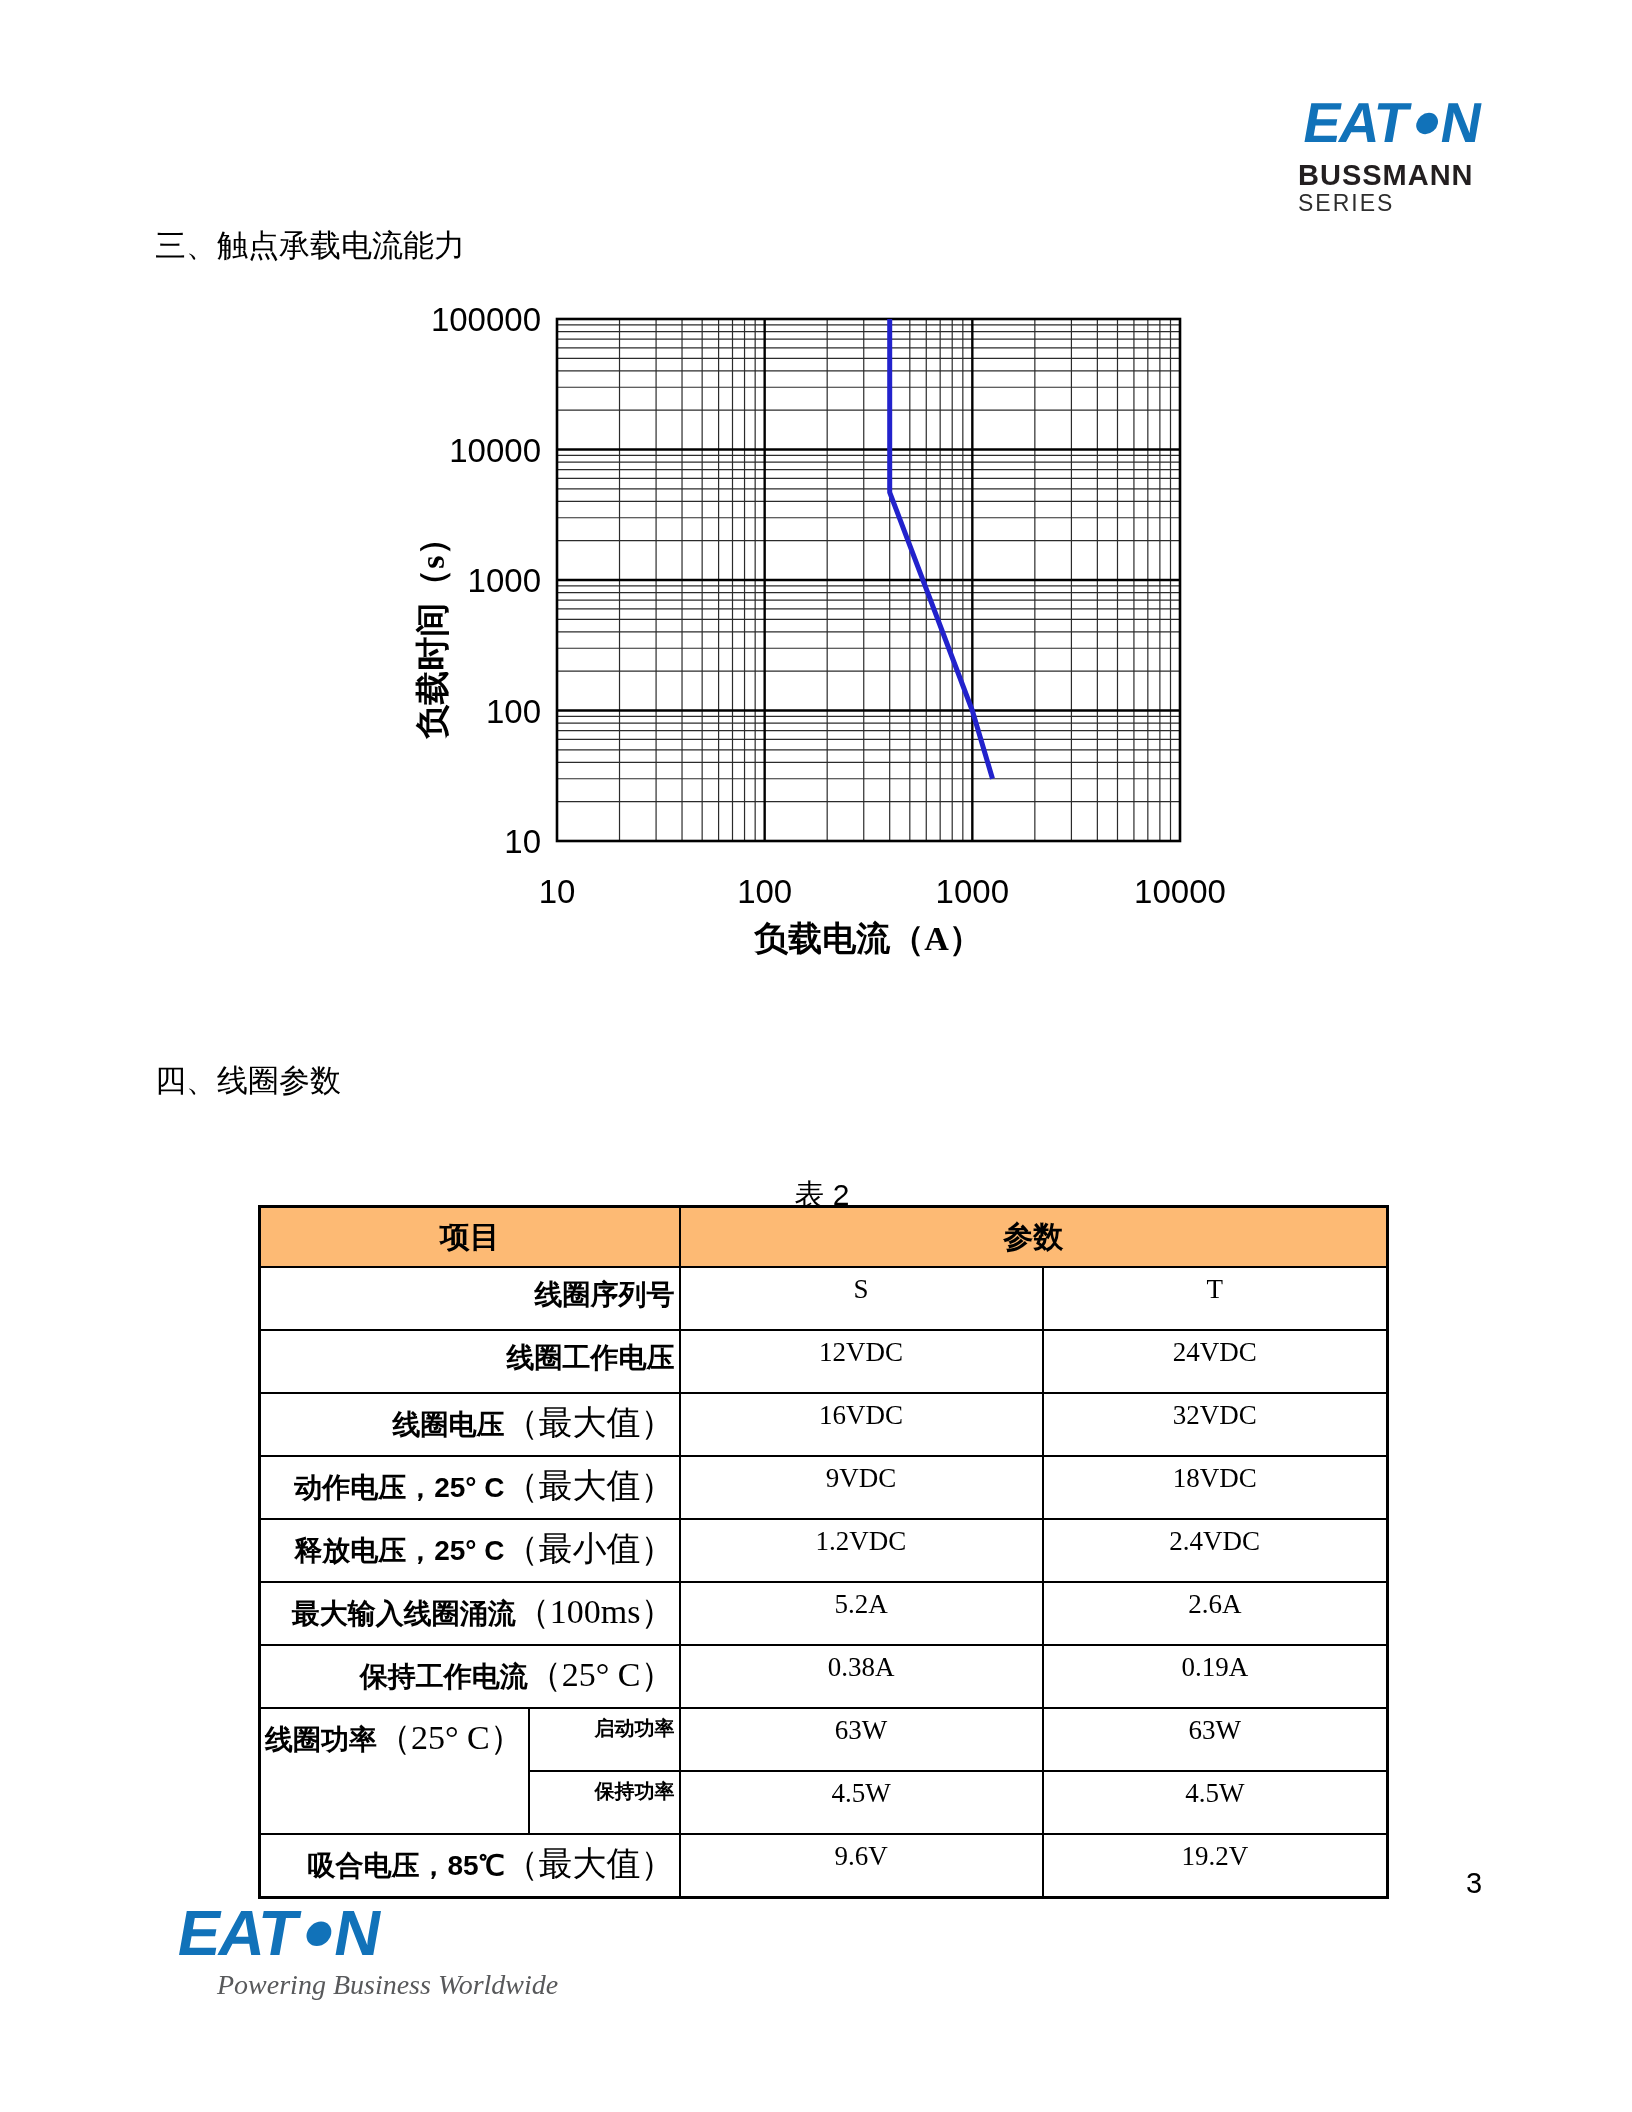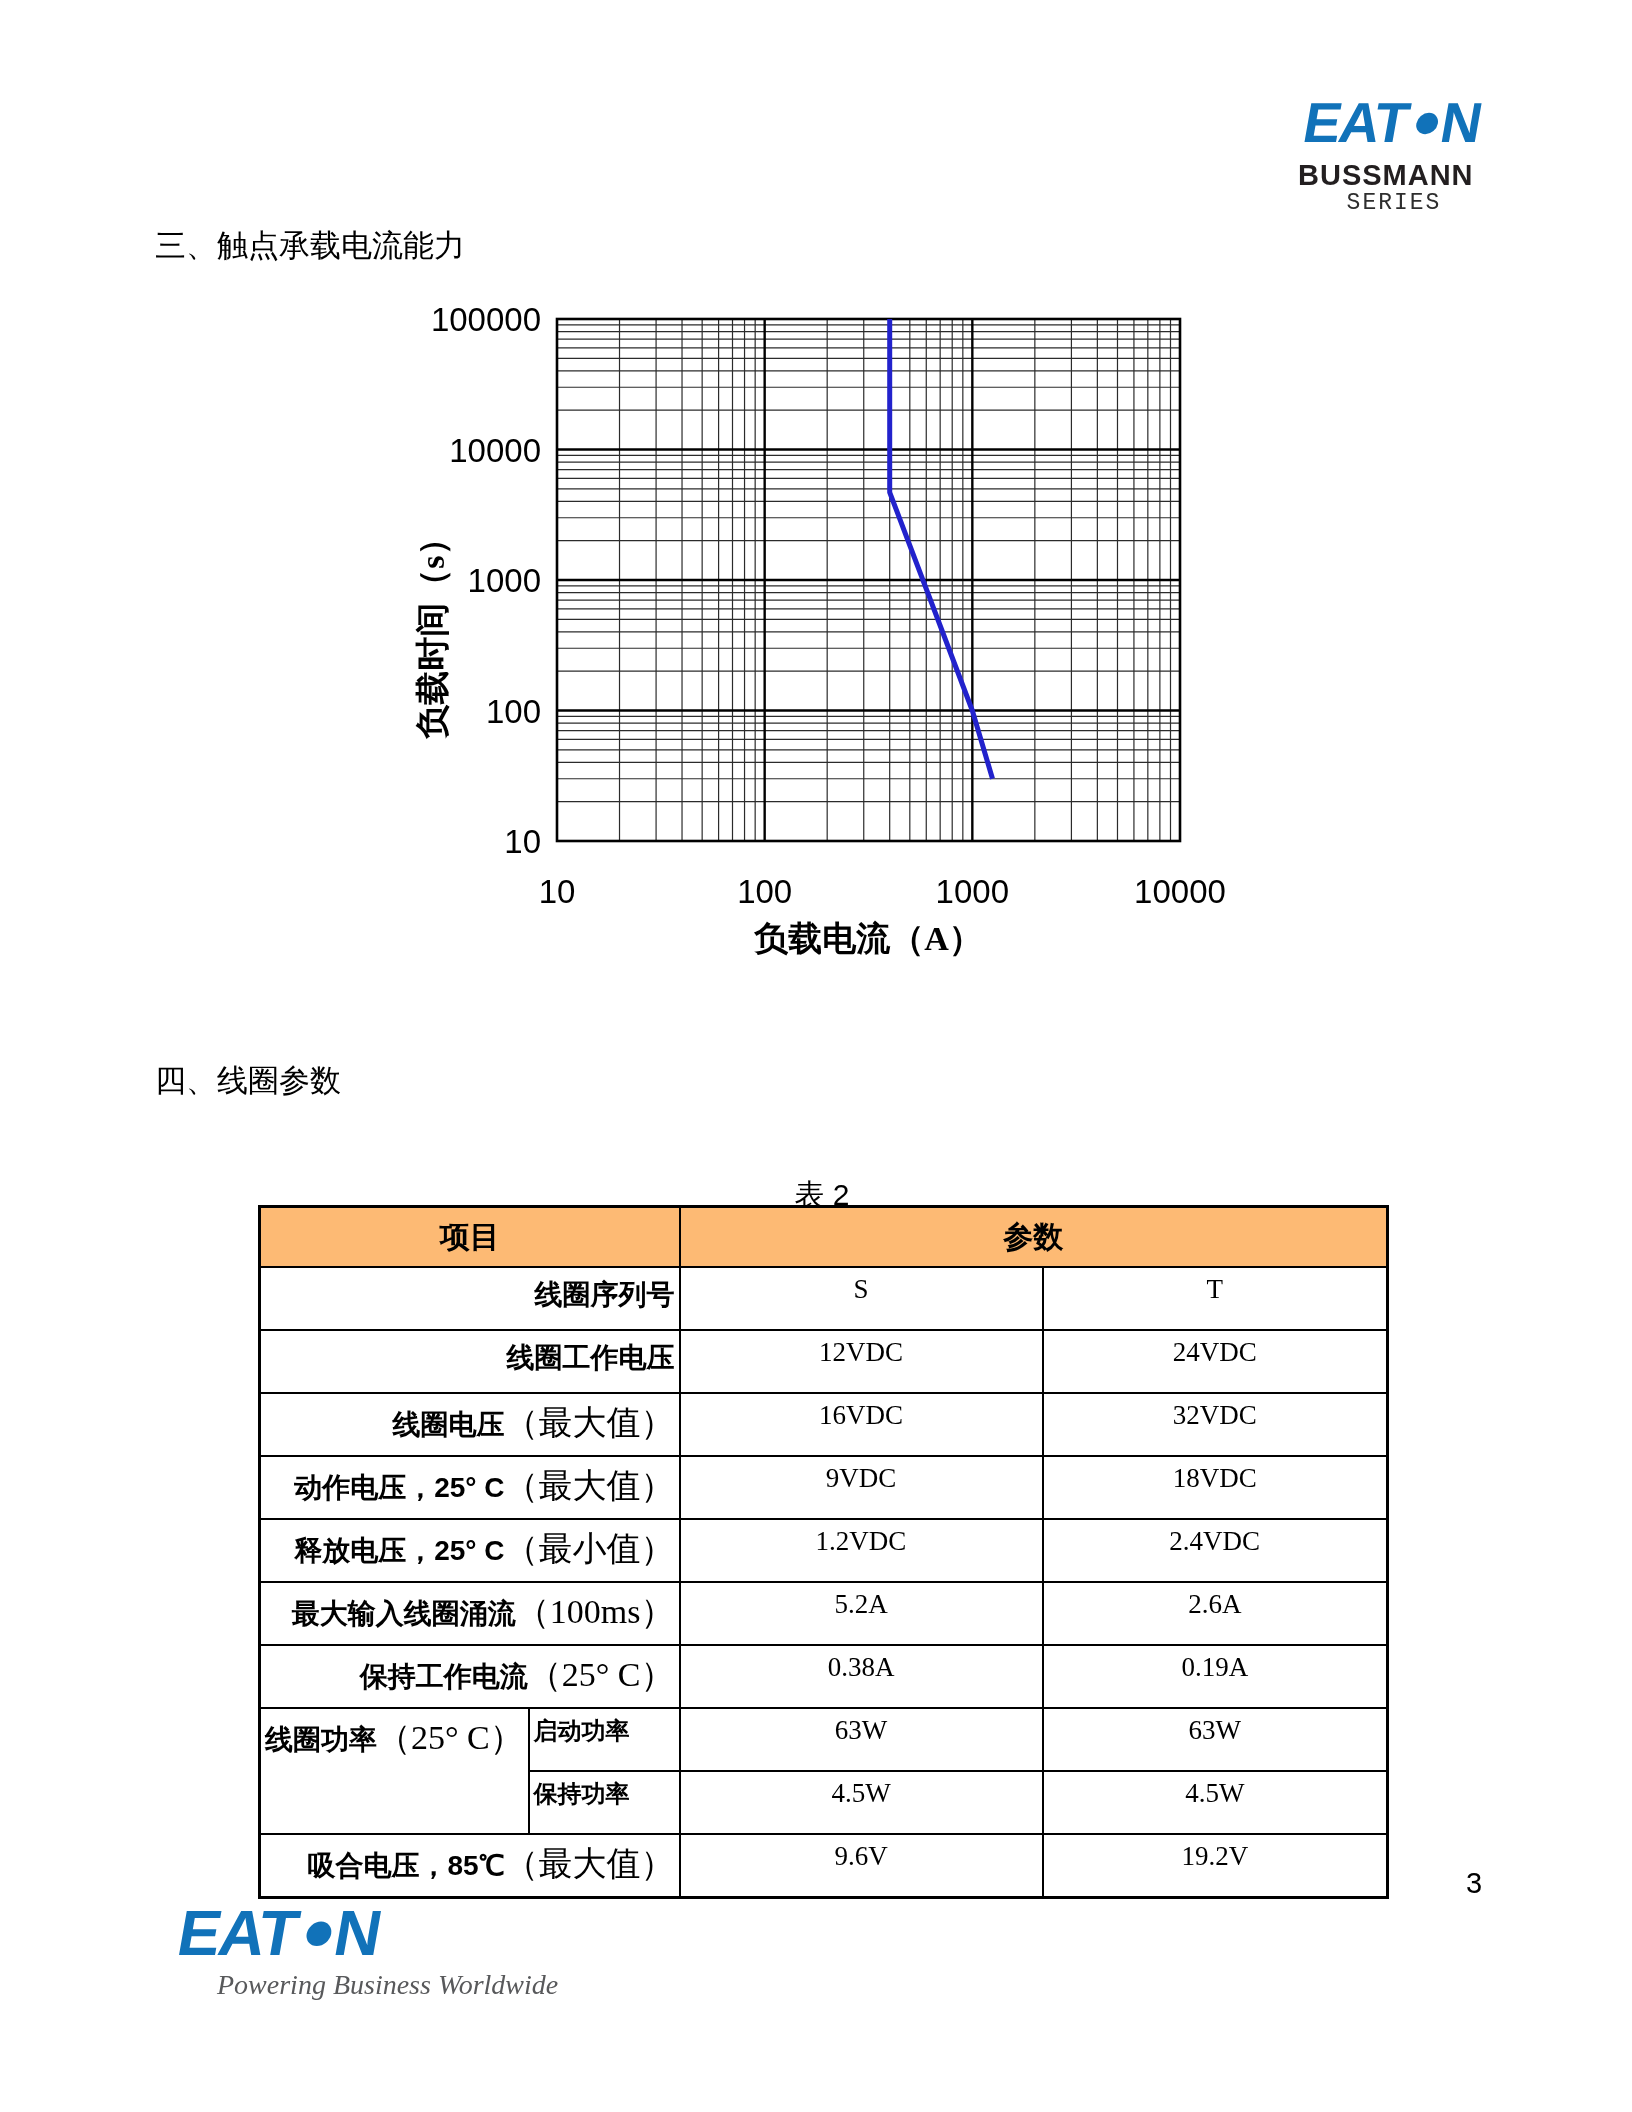--- a/index.html
+++ b/index.html
@@ -21,28 +21,28 @@
                border-collapse:collapse;table-layout:fixed;background:#fff;}
   table.params,table.params td,table.params th{border:2px solid #000;}
   table.params{border:3px solid #000;}
   table.params th{background:#fdba74;font-size:30px;font-weight:bold;height:56px;
                   text-align:center;vertical-align:middle;font-family:"Liberation Sans",sans-serif;}
   table.params td{height:53px;vertical-align:top;padding:6px 4px 2px 4px;}
   td.lbl{text-align:right;padding-left:12px;white-space:nowrap;}
   td.lbl .b{font-weight:bold;font-size:28px;font-family:"Liberation Sans",sans-serif;}
   td.lbl .n{font-weight:normal;font-size:34px;font-family:"Liberation Serif",serif;}
   td.mid{vertical-align:middle;}
-  td.sub{text-align:left;font-weight:bold;font-size:24px;font-family:"Liberation Sans",sans-serif;}
+  td.sub{text-align:right;font-weight:bold;font-size:20px;font-family:"Liberation Sans",sans-serif;}
   td.val{text-align:center;font-family:"Liberation Serif",serif;font-size:27px;font-weight:normal;}
   
   .logo-blk{line-height:1;}
   .bussmann{font-size:29px;font-weight:bold;color:#231f20;letter-spacing:1px;margin-top:8px;
             font-family:"Liberation Sans",sans-serif;}
-  .series{font-size:23px;color:#2e2e2e;letter-spacing:2px;text-align:center;margin-top:2px;
-          font-family:Liberation Mono, monospace;}
+  .series{font-size:23px;color:#2e2e2e;letter-spacing:2px;text-align:left;margin-top:2px;
+          font-family:Liberation Sans, sans-serif;}
   .tagline{font-style:italic;font-size:28px;color:#58595b;margin-top:4px;margin-left:50px;
            font-family:"Liberation Serif",serif;white-space:nowrap;}
   .pagenum{left:1466px;top:1867px;font-size:29px;}
 </style>
 </head>
 <body>
 
 <div class="page">
 
   <div class="abs logo-blk" style="left:1298px;top:92px;width:192px;">

